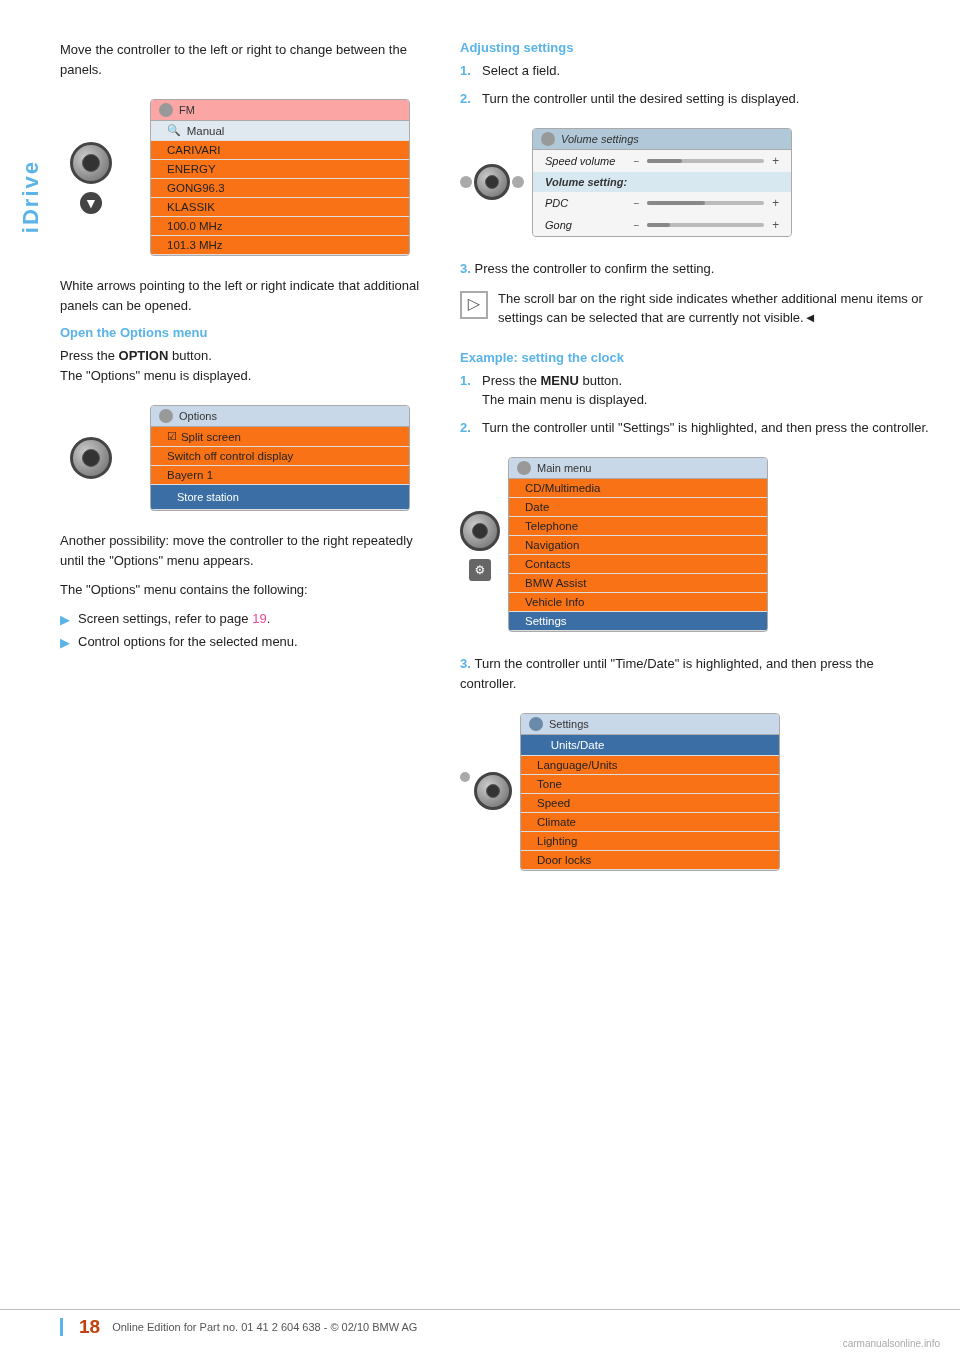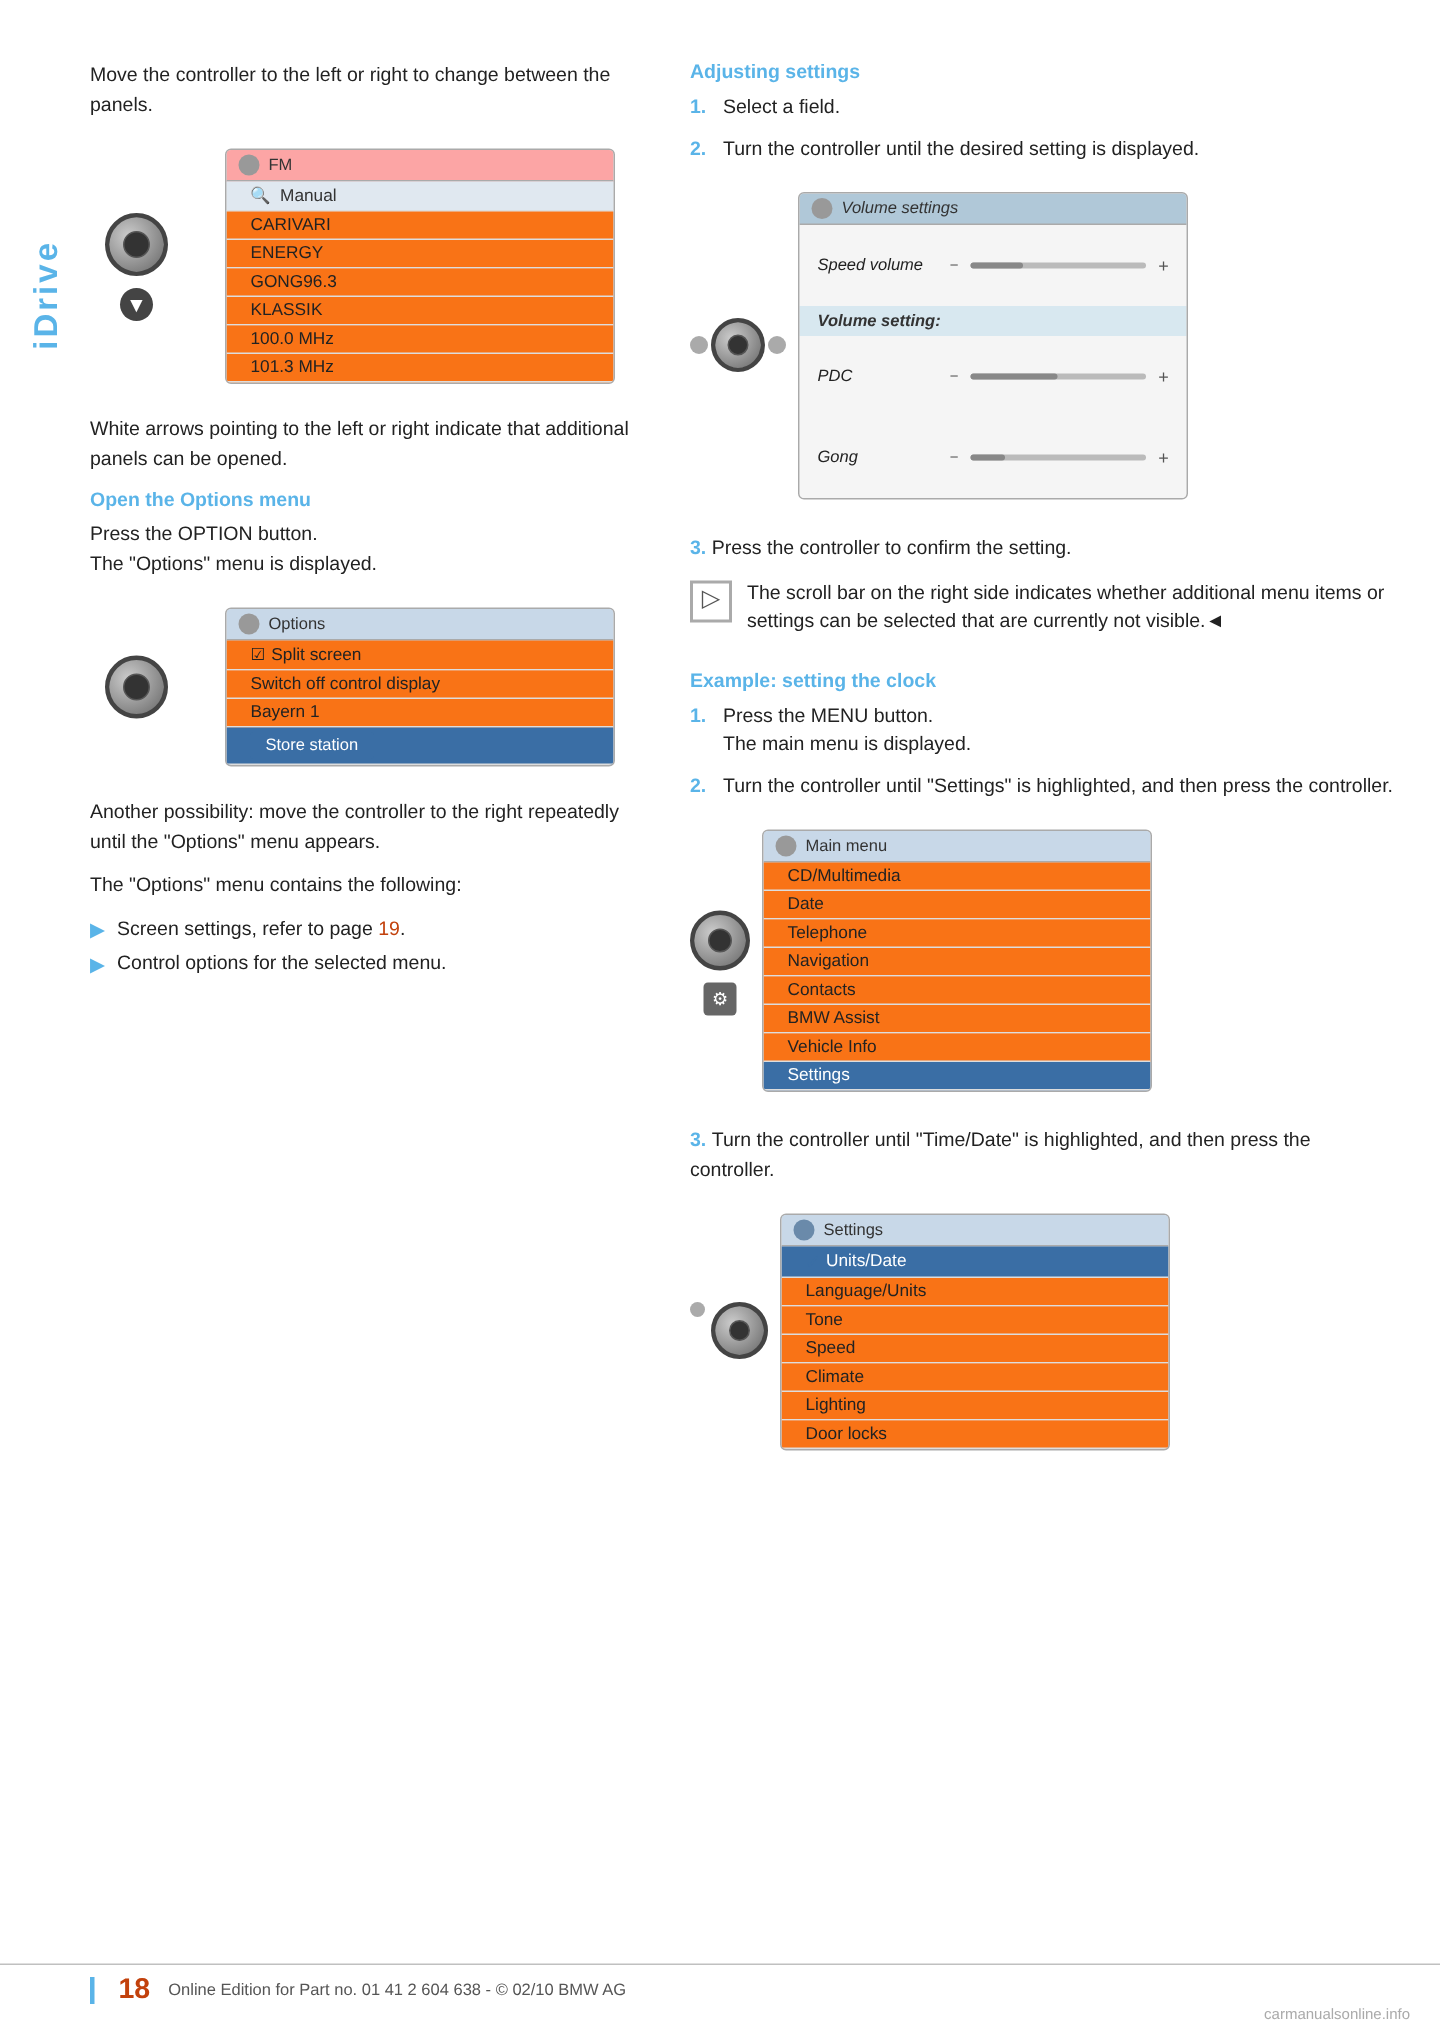--- a/index.html
+++ b/index.html
@@ -141,21 +141,21 @@
       margin: 10px 0 12px 0;
     }
 
     .volume-screen .title-bar {
       background: #b0c8d8;
     }
 
     .slider-row {
       display: flex;
       align-items: center;
-      padding: 20px 12px;
+      padding: 4px 12px;
       font-size: 11px;
       background: #f5f5f5;
       gap: 8px;
     }
 
     .slider-row .label {
       min-width: 80px;
     }
 
     .slider-track {
@@ -223,21 +223,21 @@
 
     .numbered-list li .num {
       color: #5ab4e8;
       font-weight: bold;
       flex-shrink: 0;
       min-width: 16px;
     }
 
     
     a {
-      color: #c2410c;
+      color: #ec4899;
       text-decoration: none;
     }
 
     
     .scroll-indicator-box {
       display: flex;
       gap: 10px;
       margin: 8px 0 12px 0;
       align-items: flex-start;
       font-size: 13px;
@@ -292,21 +292,21 @@
     }
 
     .footer-line {
       width: 3px;
       height: 18px;
       background: #5ab4e8;
       margin-right: 4px;
     }
 
     
-    .bold { font-weight: normal; }
+    .bold { font-weight: bold; }
 
     
     .watermark {
       position: absolute;
       bottom: 9px;
       right: 20px;
       font-size: 10px;
       color: #aaa;
     }
 

